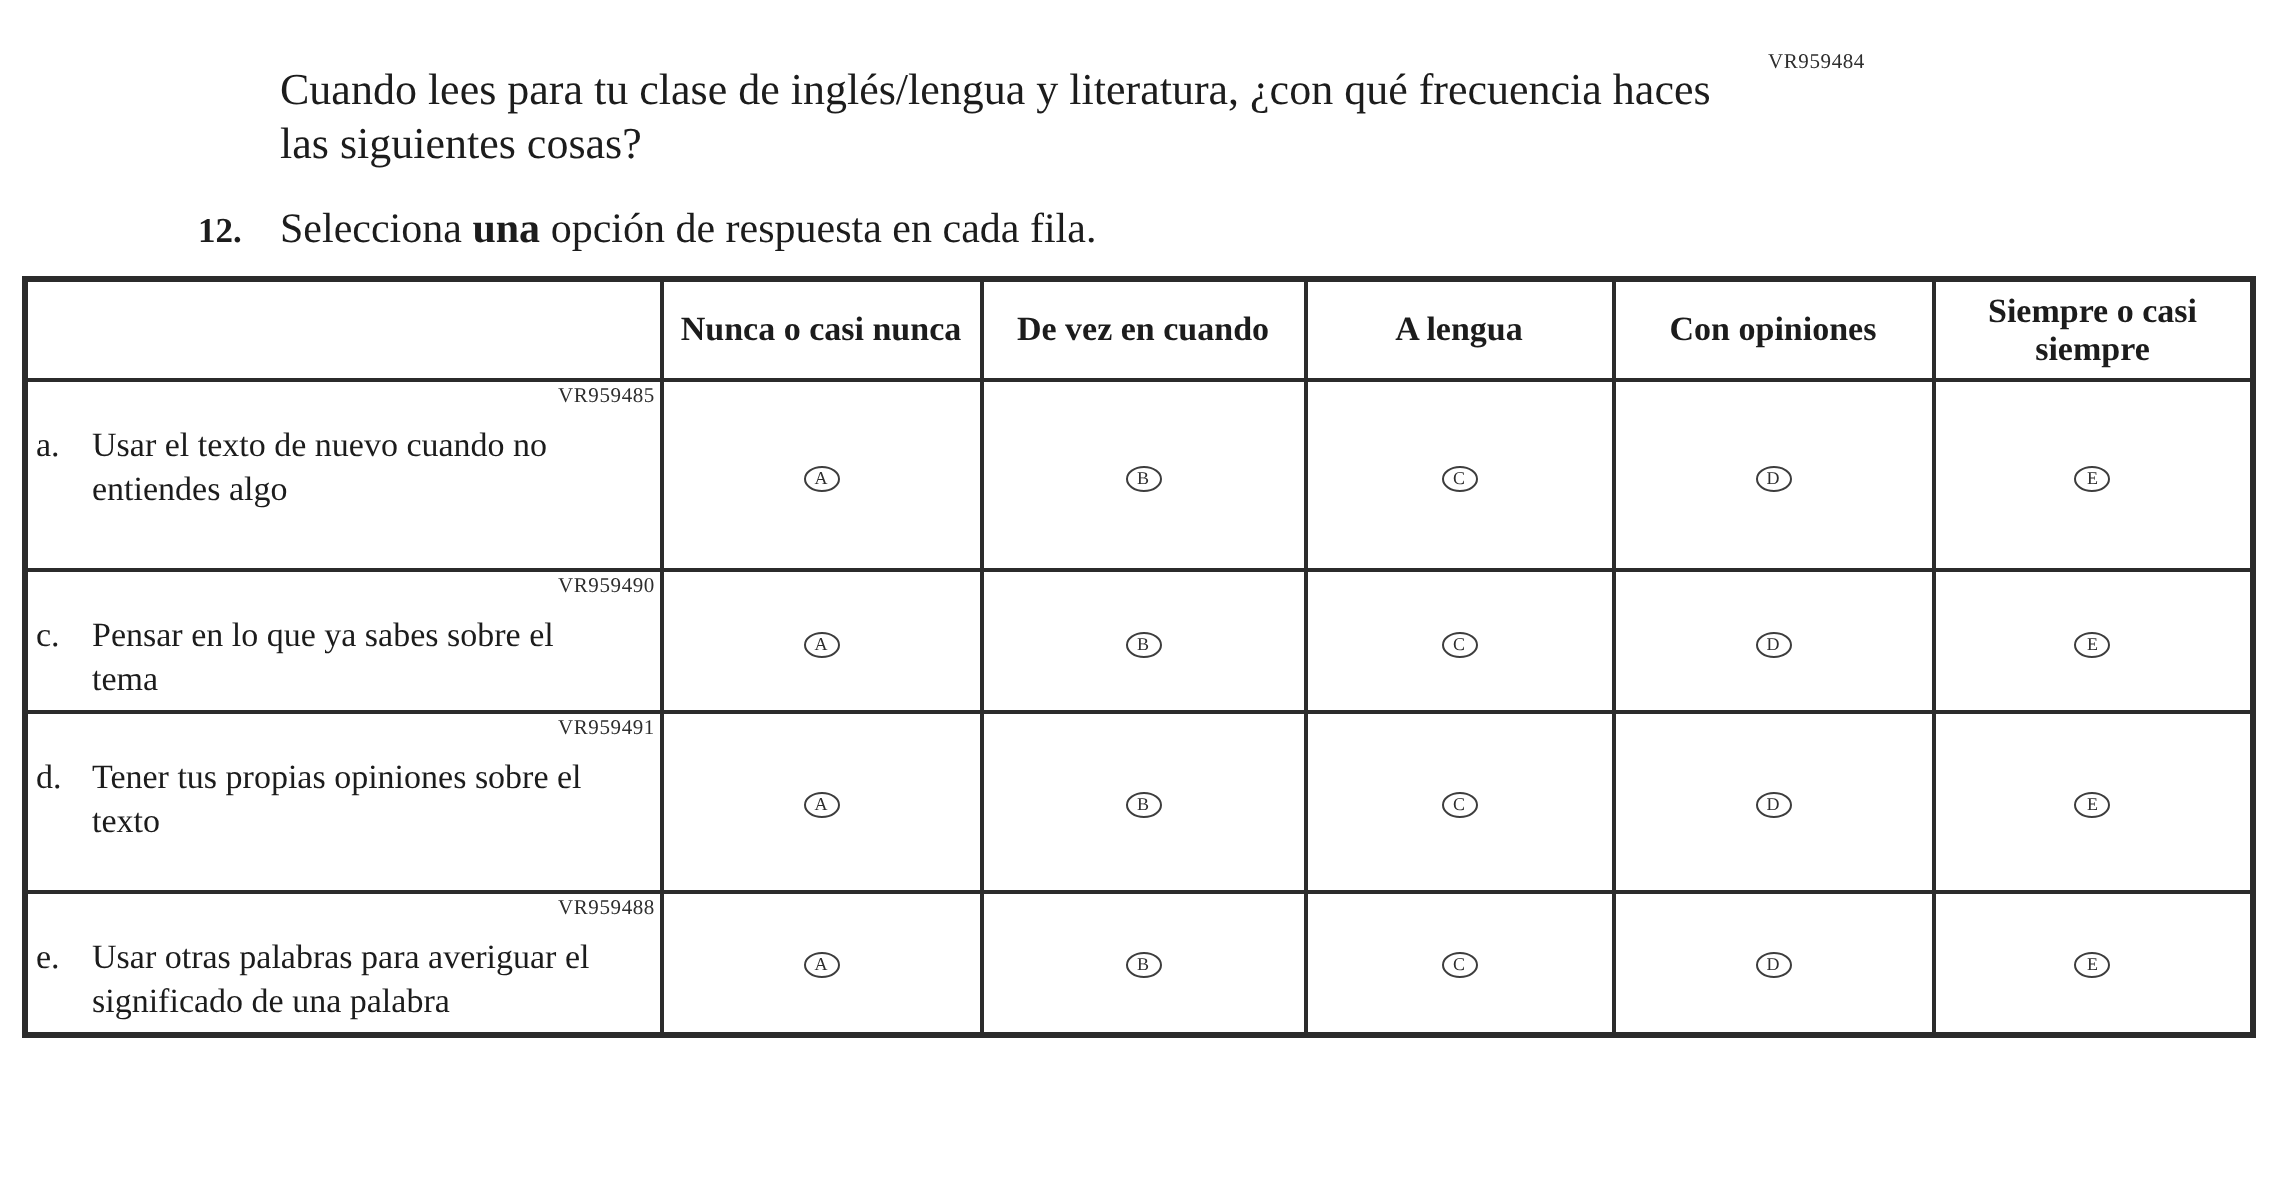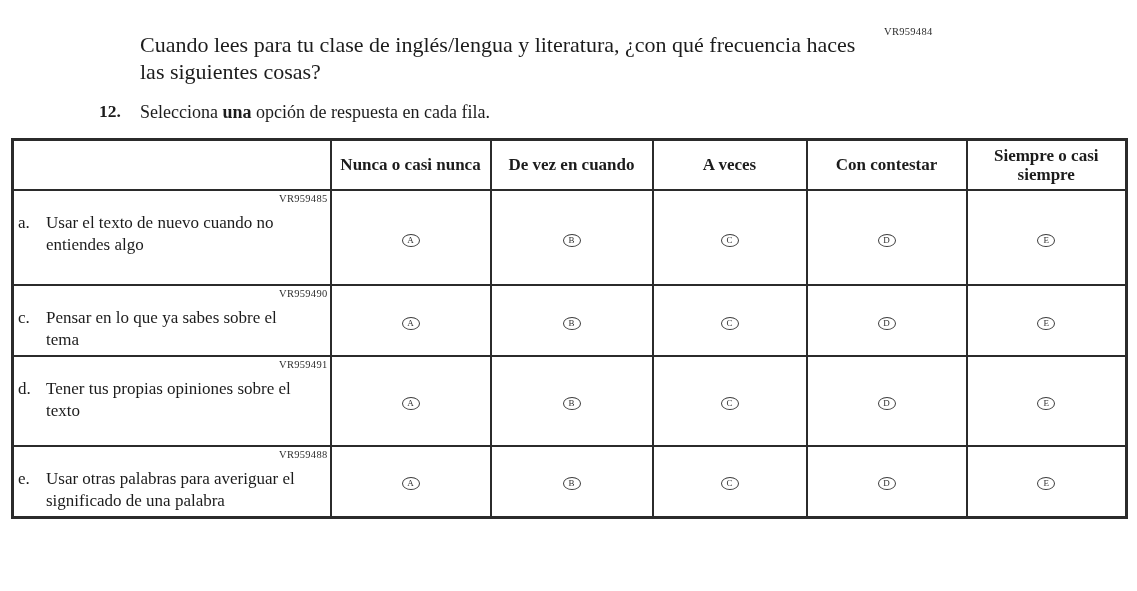--- a/index.html
+++ b/index.html
@@ -39,21 +39,21 @@
     width: 41px;
     flex: none;
   }
   .qtext {
     font-size: 22px;
     line-height: 1.22;
     width: 726px;
   }
   .instruction {
     margin-top: 16px;
-    font-size: 18px;
+    font-size: 21px;
   }
 
   
   table.response {
     position: absolute;
     top: 138px;
     left: 11px;
     width: 1114px;
     border-collapse: collapse;
     table-layout: fixed;
@@ -148,22 +148,22 @@
     <col style="width:162px">
     <col style="width:154px">
     <col style="width:160px">
     <col style="width:160px">
   </colgroup>
   <thead>
     <tr>
       <th class="stub"></th>
       <th>Nunca o casi nunca</th>
       <th>De vez en cuando</th>
-      <th>A veces</th>
-      <th>Con contestar</th>
+      <th>A lengua</th>
+      <th>Con opiniones</th>
       <th>Siempre o casi siempre</th>
     </tr>
   </thead>
   <tbody>
   <tr>
     <td class="label-cell">
       <div class="row-code">VR959485</div>
       <div class="row-item">
         <span class="row-letter">a.</span>
         <span class="row-text">Usar el texto de nuevo cuando no entiendes algo</span>

